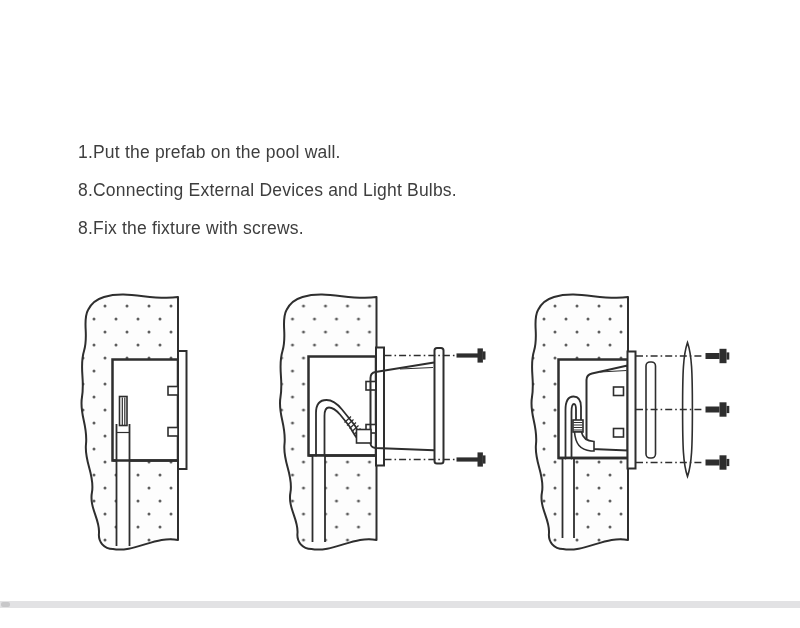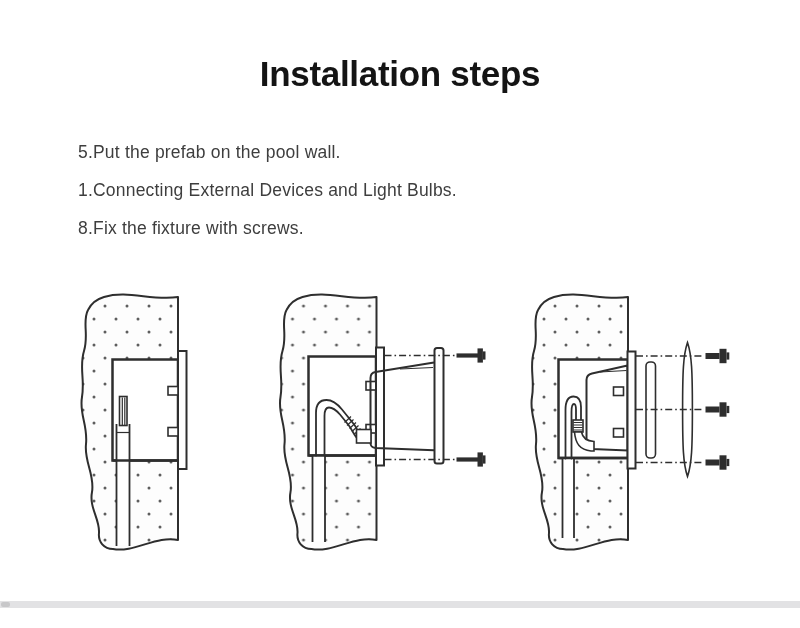--- a/index.html
+++ b/index.html
@@ -152,25 +152,24 @@
         <rect class="d-fill" x="726.5" y="405.9" width="2.8" height="7.2"></rect>
       </g>
       <g>
         <rect class="d-fill" x="705.5" y="459.5" width="14" height="6"></rect>
         <rect class="d-fill" x="719.5" y="455.3" width="7" height="14.4"></rect>
         <rect class="d-fill" x="726.5" y="458.9" width="2.8" height="7.2"></rect>
       </g>
     </g>
   </svg>
 
-  <h1 class="page-title">Installation steps</h1>
 
   <ul class="steps">
-    <li class="step">5.Put the prefab on the pool wall.</li>
-    <li class="step">1.Connecting External Devices and Light Bulbs.</li>
+    <li class="step">1.Put the prefab on the pool wall.</li>
+    <li class="step">8.Connecting External Devices and Light Bulbs.</li>
     <li class="step">8.Fix the fixture with screws.</li>
   </ul>
 
   <div class="scrollbar-track">
     <div class="scrollbar-thumb"></div>
   </div>
 
 </div>
 
 </body></html>

